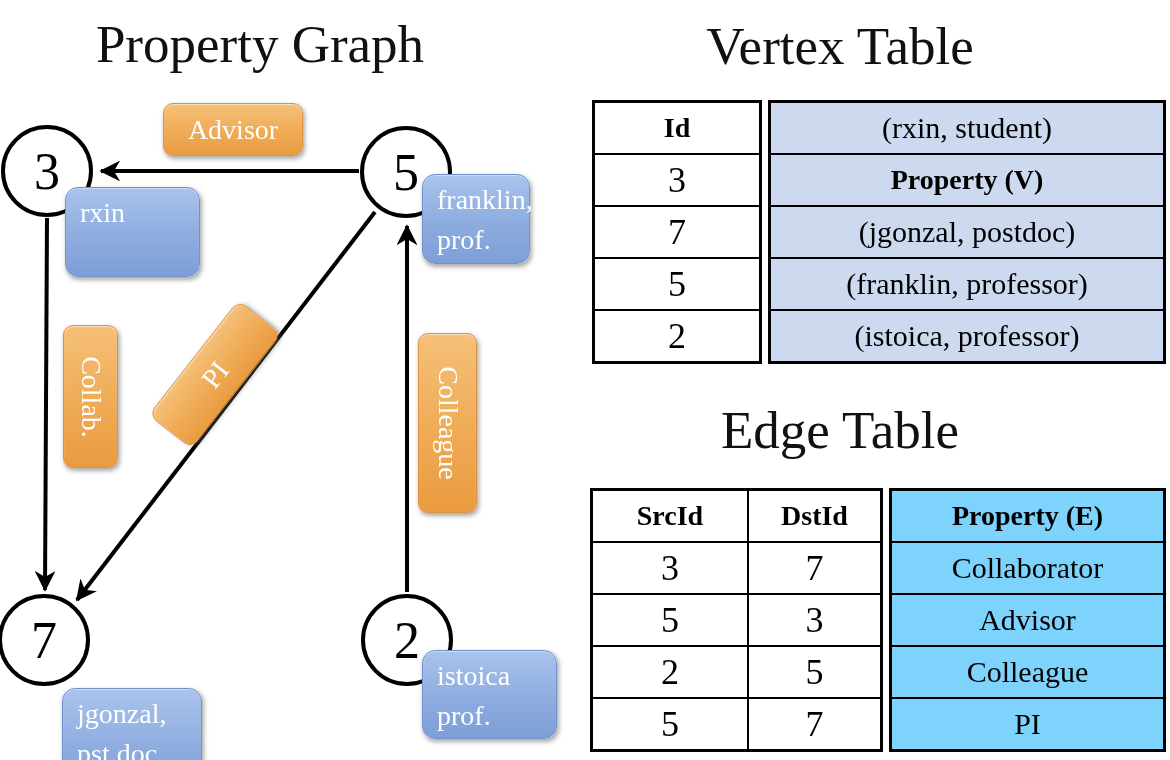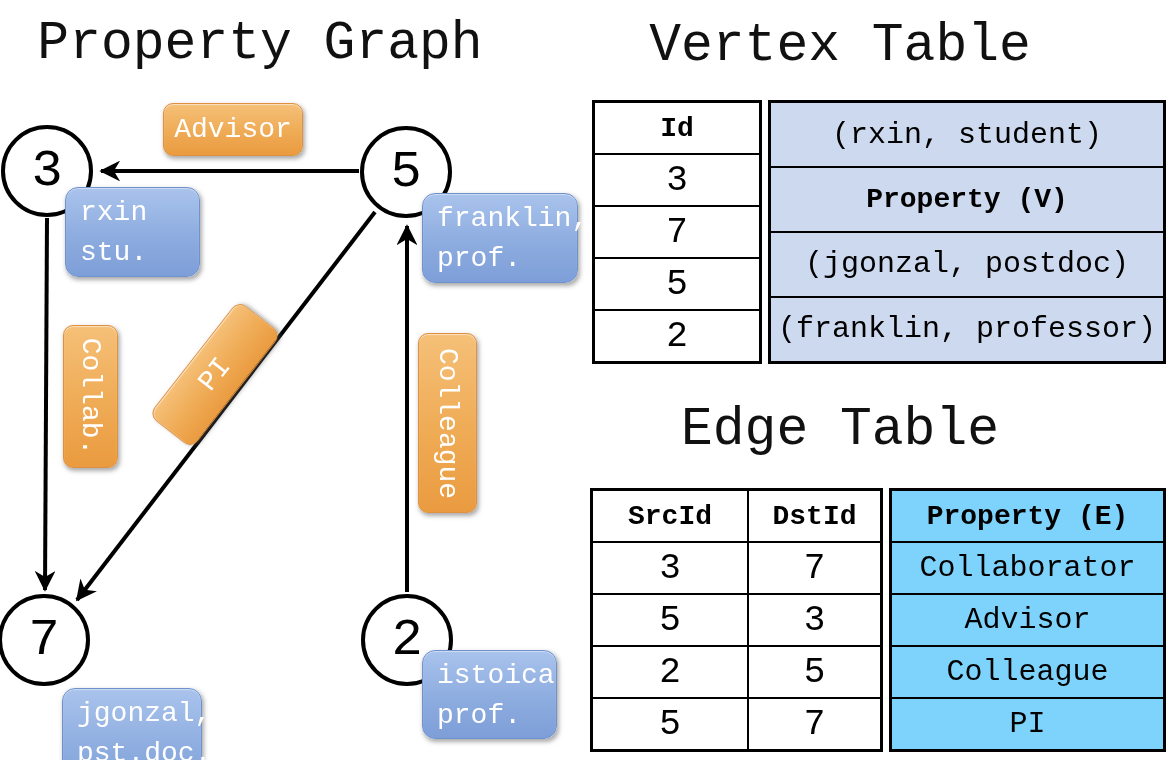--- a/index.html
+++ b/index.html
@@ -1,18 +1,18 @@
 <!DOCTYPE html>
 <html><head>
 <meta charset="utf-8">
 <style>
   html,body{margin:0;padding:0;background:#fff;}
   #slide{
     position:relative;width:1170px;height:760px;background:#ffffff;
-    font-family:Liberation Mono, monospace;overflow:hidden;
+    font-family:Liberation Serif, serif;overflow:hidden;
   }
   .title{
     position:absolute;text-align:center;color:#111;
     font-size:53px;font-weight:300;letter-spacing:0px;white-space:nowrap;
   }
   
   .node{
     position:absolute;width:92px;height:92px;box-sizing:border-box;
     border:4.5px solid #000;border-radius:50%;background:#fff;
     display:flex;align-items:center;justify-content:center;
@@ -91,23 +91,22 @@
   </div>
   <div class="obox" style="left:142px;top:347px;width:146px;height:55px;transform:rotate(-52deg);">
     <span>PI</span>
   </div>
   <div class="obox" style="left:418px;top:333px;width:59px;height:180px;">
     <span class="rot90">Colleague</span>
   </div>
 
   <div class="bbox" style="left:65px;top:187px;width:135px;height:90px;">
     <div>rxin</div>
-    <div>stu.</div>
-  </div>
-  <div class="bbox" style="left:422px;top:193px;width:156px;height:90px;">
+  </div>
+  <div class="bbox" style="left:422px;top:174px;width:108px;height:90px;">
     <div>franklin,</div>
     <div>prof.</div>
   </div>
   <div class="bbox" style="left:62px;top:688px;width:140px;height:112px;">
     <div>jgonzal,</div>
     <div>pst.doc.</div>
   </div>
   <div class="bbox" style="left:422px;top:650px;width:135px;height:89px;">
     <div>istoica</div>
     <div>prof.</div>
@@ -142,20 +141,23 @@
           </tr>
       <tr>
         <td class="hdr">Property (V)</td>
       </tr>
       <tr>
             <td class="txt">(jgonzal, postdoc)</td>
           </tr>
       <tr>
             <td class="txt">(franklin, professor)</td>
           </tr>
+      <tr>
+            <td class="txt">(istoica, professor)</td>
+          </tr>
     </tbody>
       </table>
   </div>
 
   <div class="title" style="left:590px;top:400px;width:500px;">Edge Table</div>
 
   <div class="tblgroup" style="left:590px;top:488px;">
     <table class="dia wfill" style="width:293px;">
       <tbody>
           <tr>

